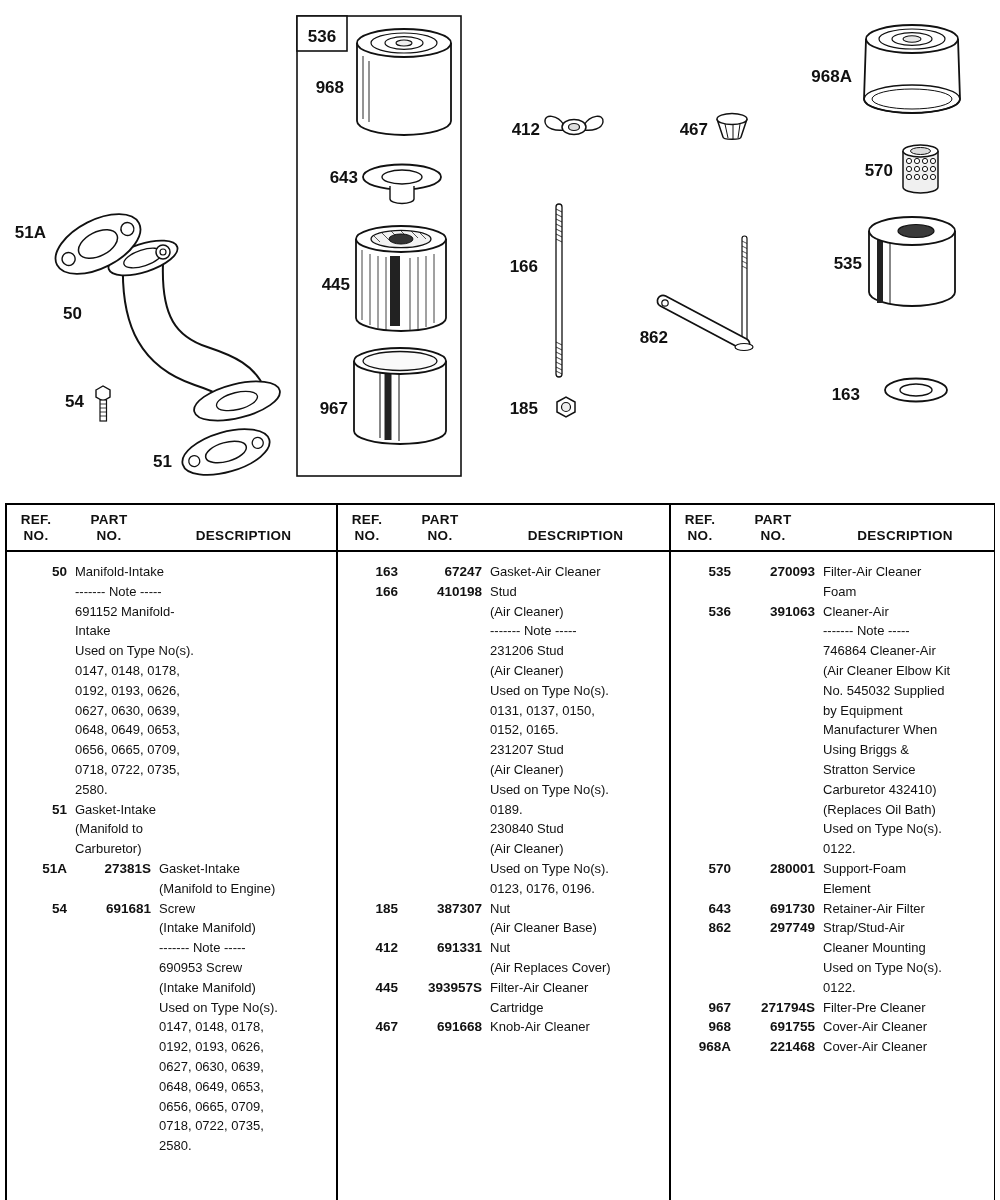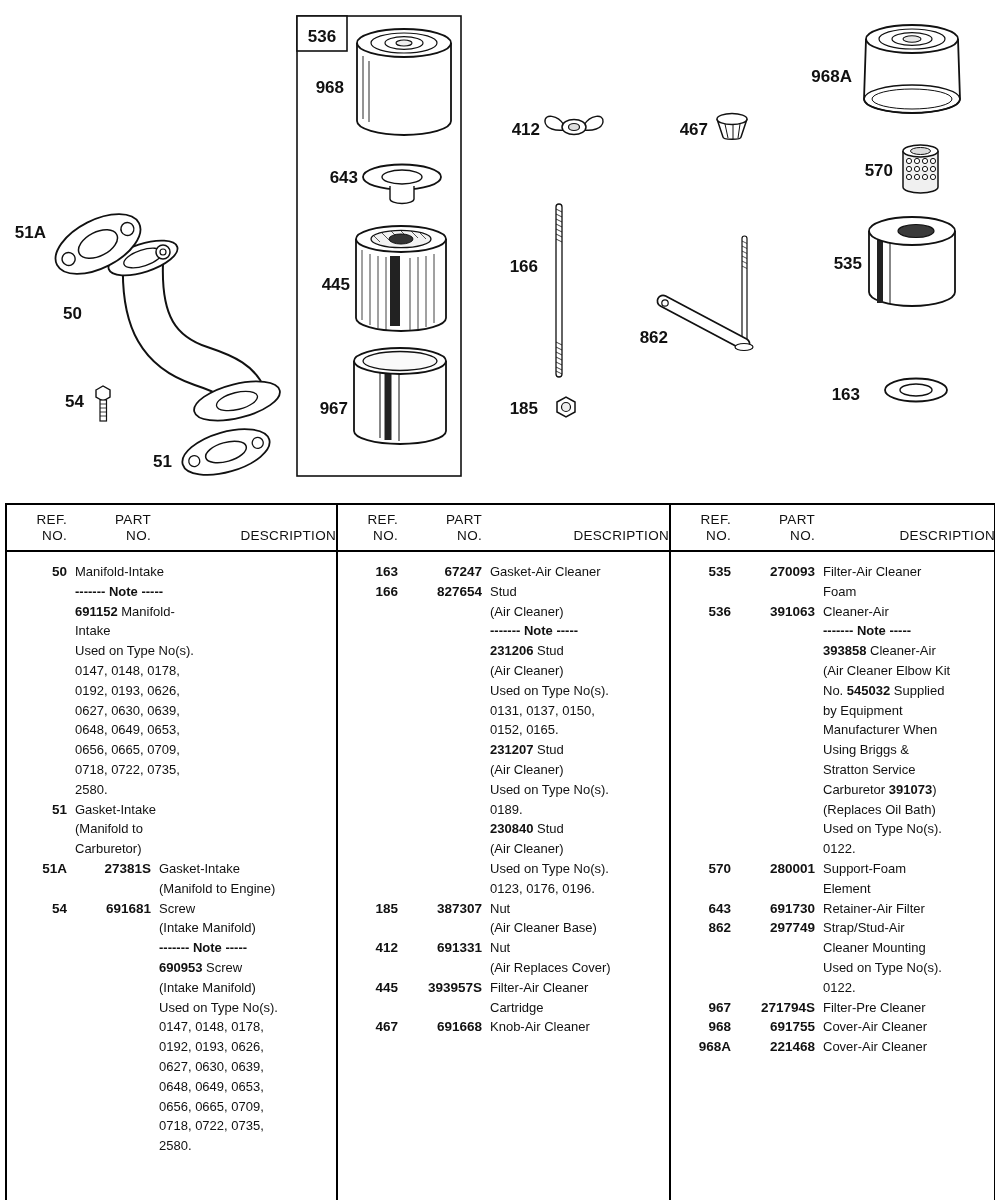--- a/index.html
+++ b/index.html
@@ -15,28 +15,28 @@
     font-weight:700; font-size:17px; fill:#111;
   }
   
   .ptable { position:absolute; left:5px; right:5px; top:503px; bottom:0;
             border-top:2.5px solid #000; }
   .vline { position:absolute; top:0; bottom:0; width:1.5px; background:#000; }
   .vl-0 { left:0; } .vl-1 { left:331px; } .vl-2 { left:664px; } .vl-3 { right:0; }
   .thead { display:grid; grid-template-columns:331px 333px 1fr;
            border-bottom:2.5px solid #000; padding:7px 0 6px; }
   .hcol { display:grid; grid-template-columns:62px 84px 1fr; }
-  .hc { text-align:right; font-size:13.5px; line-height:16px; letter-spacing:.3px; }
+  .hc { text-align:center; font-size:13.5px; line-height:16px; letter-spacing:.3px;font-weight:bold; }
   .hc-desc { padding-top:16px; }
   .tbody { display:grid; grid-template-columns:331px 333px 1fr; }
   .tcol { padding-top:10px; overflow:hidden; }
   .entry { display:grid; grid-template-columns:62px 84px 1fr; }
   .c-ref, .c-part { text-align:right; font-weight:700; font-size:13.5px; line-height:19.8px; white-space:nowrap; }
   .c-desc { padding-left:8px; font-size:13px; line-height:19.8px; }
-  .c-desc b { font-weight:700;text-align:center; }
+  .c-desc b { font-weight:400;text-align:center; }
   .dline { white-space:nowrap; }
 </style>
 </head>
 <body>
 
 <svg class="diagram" width="1000" height="503" viewBox="0 0 1000 503">
 
   <g>
     <path d="M143,263 C141,322 159,352 201,366 C228,375 240,382 246,396" stroke="#111" stroke-width="42" fill="none"></path>
     <path d="M143,263 C141,322 159,352 201,366 C228,375 240,382 246,396" stroke="#fff" stroke-width="38" fill="none"></path>
@@ -304,21 +304,21 @@
     <div class="tcol">
         <div class="entry">
           <div class="c-ref">163</div>
           <div class="c-part">67247</div>
           <div class="c-desc">
             <div class="dline">Gasket-Air Cleaner</div>
           </div>
         </div>
         <div class="entry">
           <div class="c-ref">166</div>
-          <div class="c-part">827654</div>
+          <div class="c-part">410198</div>
           <div class="c-desc">
             <div class="dline">Stud</div>
             <div class="dline">(Air Cleaner)</div>
             <div class="dline"><b>------- Note -----</b></div>
             <div class="dline"><b>231206</b> Stud</div>
             <div class="dline">(Air Cleaner)</div>
             <div class="dline">Used on Type No(s).</div>
             <div class="dline">0131, 0137, 0150,</div>
             <div class="dline">0152, 0165.</div>
             <div class="dline"><b>231207</b> Stud</div>
@@ -371,28 +371,28 @@
             <div class="dline">Filter-Air Cleaner</div>
             <div class="dline">Foam</div>
           </div>
         </div>
         <div class="entry">
           <div class="c-ref">536</div>
           <div class="c-part">391063</div>
           <div class="c-desc">
             <div class="dline">Cleaner-Air</div>
             <div class="dline"><b>------- Note -----</b></div>
-            <div class="dline"><b>393858</b> Cleaner-Air</div>
+            <div class="dline"><b>746864</b> Cleaner-Air</div>
             <div class="dline">(Air Cleaner Elbow Kit</div>
             <div class="dline">No. <b>545032</b> Supplied</div>
             <div class="dline">by Equipment</div>
             <div class="dline">Manufacturer When</div>
             <div class="dline">Using Briggs &amp;</div>
             <div class="dline">Stratton Service</div>
-            <div class="dline">Carburetor <b>391073</b>)</div>
+            <div class="dline">Carburetor <b>432410</b>)</div>
             <div class="dline">(Replaces Oil Bath)</div>
             <div class="dline">Used on Type No(s).</div>
             <div class="dline">0122.</div>
           </div>
         </div>
         <div class="entry">
           <div class="c-ref">570</div>
           <div class="c-part">280001</div>
           <div class="c-desc">
             <div class="dline">Support-Foam</div>

